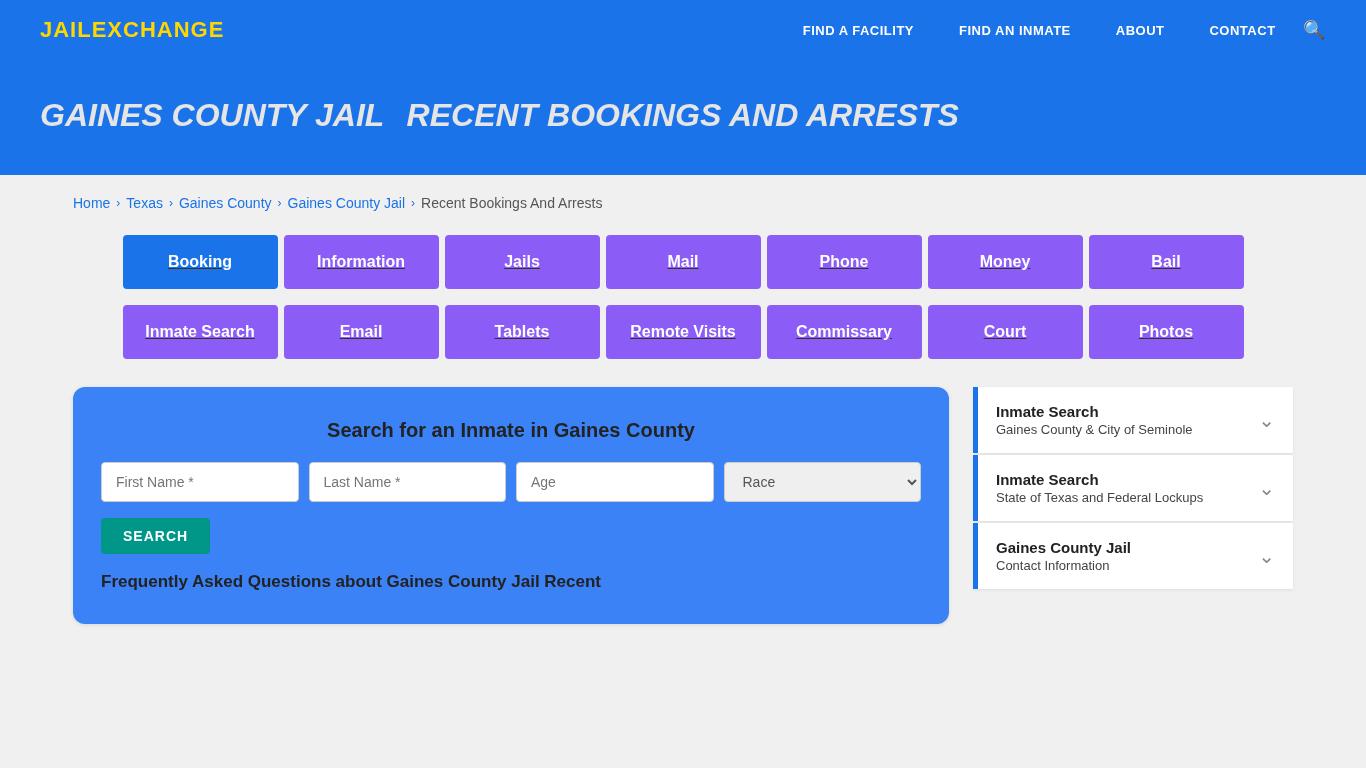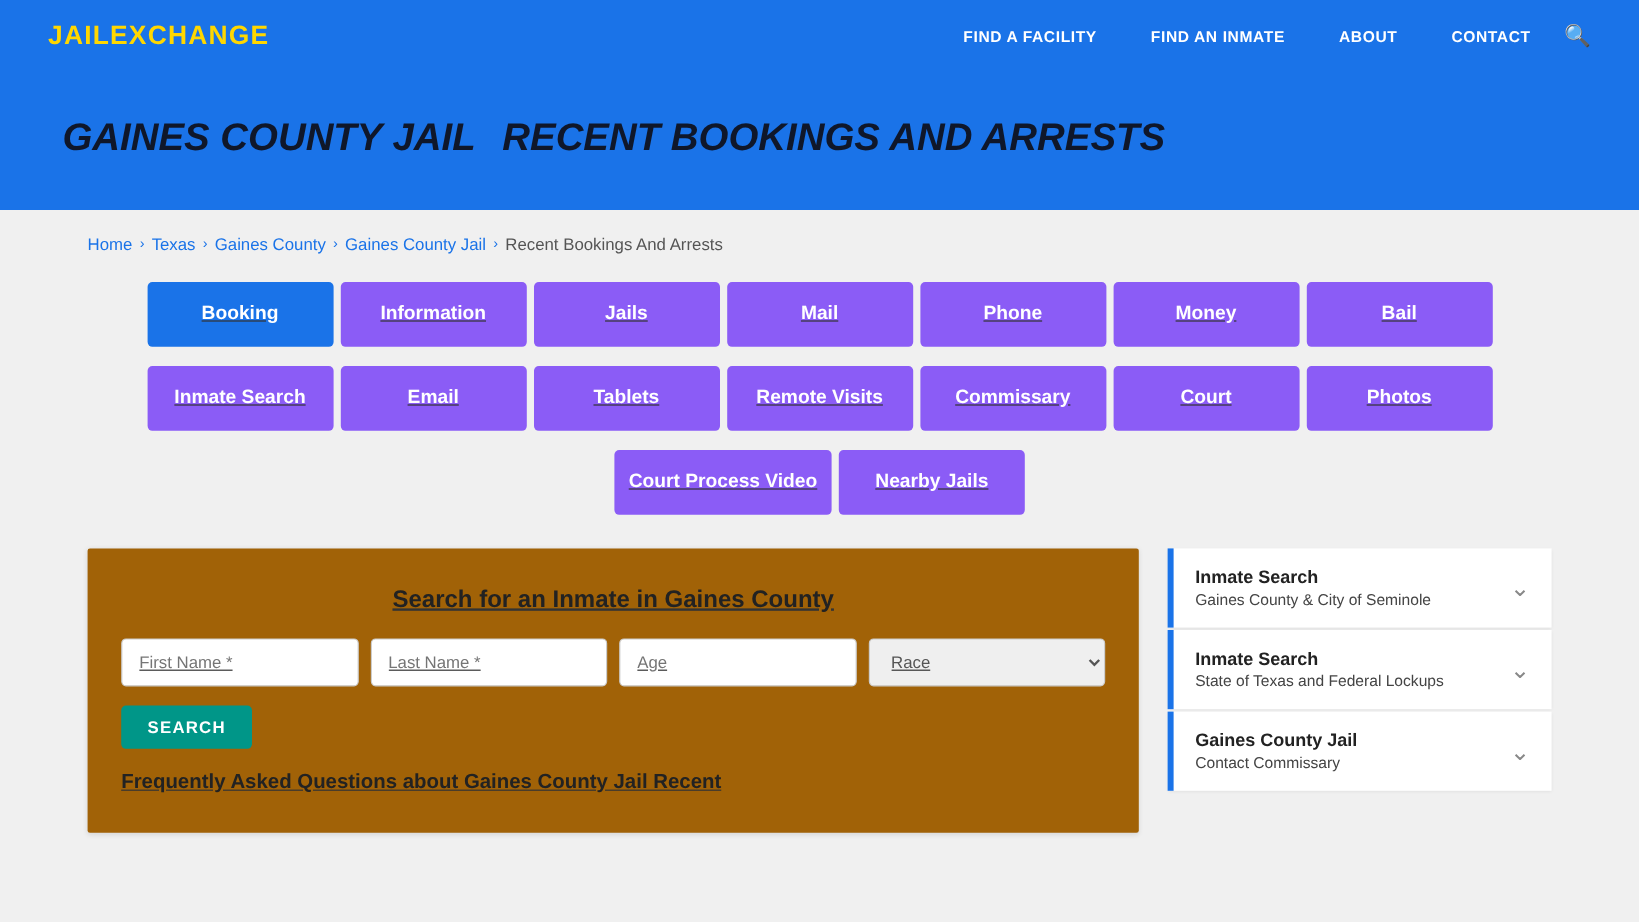--- a/index.html
+++ b/index.html
@@ -45,22 +45,21 @@
     }
 
     
     .hero {
       background: #1a73e8;
       padding: 30px 40px 40px;
     }
     .hero h1 {
       font-size: 40px;
       font-weight: 900;
-      color: #0f172a;
-      margin-left: 12px;
+      color: #e5e5e5;
     }
     .hero h1 span {
       font-style: italic;
       font-weight: 700;
       font-size: 32px;
       text-transform: uppercase;
     }
 
     
     .main {
@@ -121,26 +120,25 @@
 
     
     .content-layout {
       display: flex;
       gap: 24px;
       align-items: flex-start;
     }
 
     
     .search-section {
-      background: #a16207;
-      border-radius: 2px;
+      background: #3b82f6;
+      border-radius: 12px;
       padding: 32px 28px;
       flex: 1;
       box-shadow: 0 1px 4px rgba(0,0,0,0.1);
-      text-decoration: underline;
     }
     .search-section h2 {
       font-size: 20px;
       font-weight: 700;
       text-align: center;
       margin-bottom: 20px;
       color: #222;
     }
     .search-form {
       display: flex;
@@ -262,24 +260,20 @@
     </div>
     <div class="button-row">
       <button class="grid-btn">Inmate Search</button>
       <button class="grid-btn">Email</button>
       <button class="grid-btn">Tablets</button>
       <button class="grid-btn">Remote Visits</button>
       <button class="grid-btn">Commissary</button>
       <button class="grid-btn">Court</button>
       <button class="grid-btn">Photos</button>
     </div>
-    <div class="button-row">
-      <button class="grid-btn">Court Process Video</button>
-      <button class="grid-btn">Nearby Jails</button>
-    </div>
   </div>
 
   <div class="content-layout">
 
     <div class="search-section">
       <h2>Search for an Inmate in Gaines County</h2>
       <div class="search-form">
         <input type="text" placeholder="First Name *" style="">
         <input type="text" placeholder="Last Name *" style="">
         <input type="text" placeholder="Age" style="">
@@ -307,20 +301,20 @@
       <div class="sidebar-item">
         <div class="sidebar-item-text">
           <div class="title">Inmate Search</div>
           <div class="subtitle">State of Texas and Federal Lockups</div>
         </div>
         <span class="chevron">⌄</span>
       </div>
       <div class="sidebar-item">
         <div class="sidebar-item-text">
           <div class="title">Gaines County Jail</div>
-          <div class="subtitle">Contact Commissary</div>
+          <div class="subtitle">Contact Information</div>
         </div>
         <span class="chevron">⌄</span>
       </div>
     </aside>
 
   </div>
 </div>
 
 </body></html>

